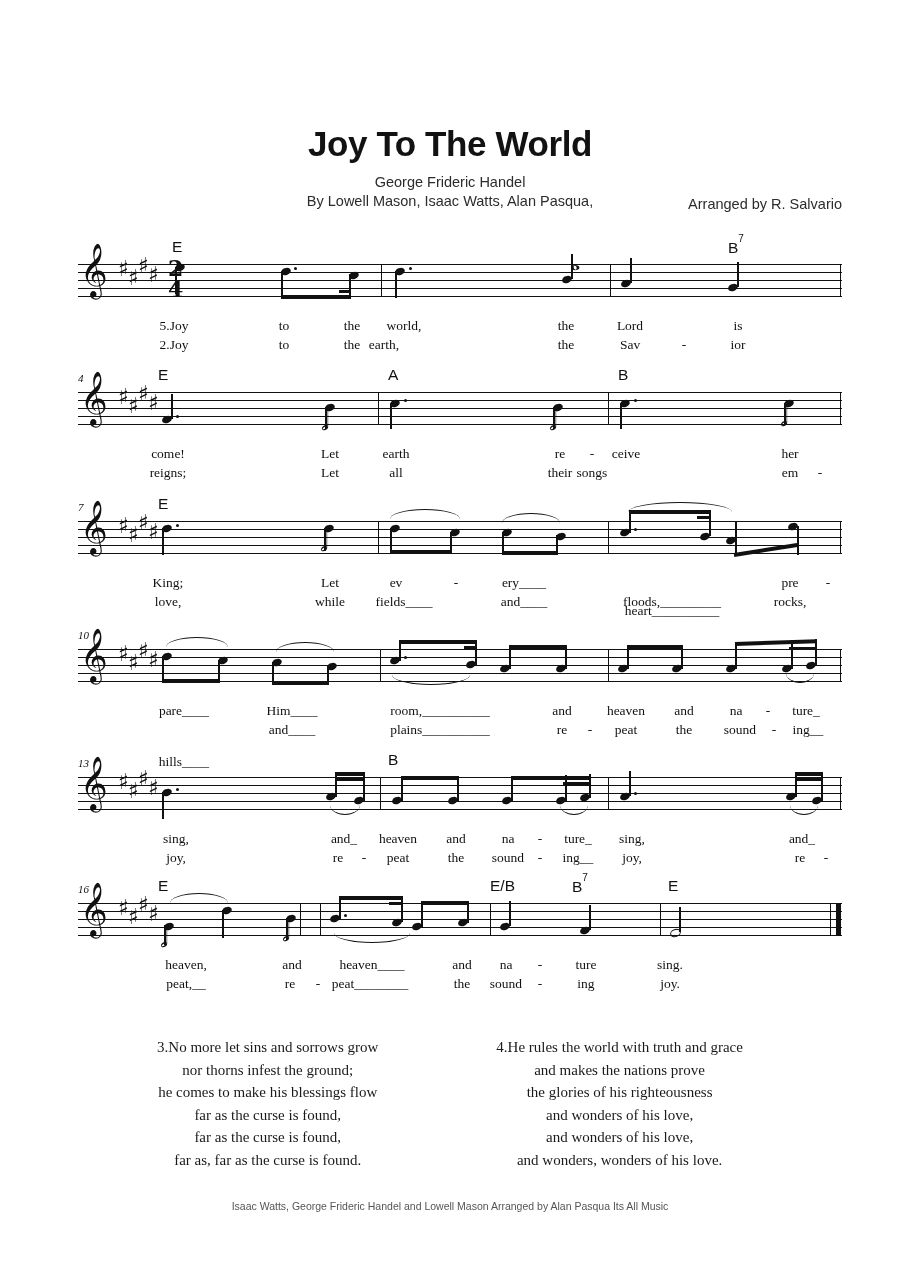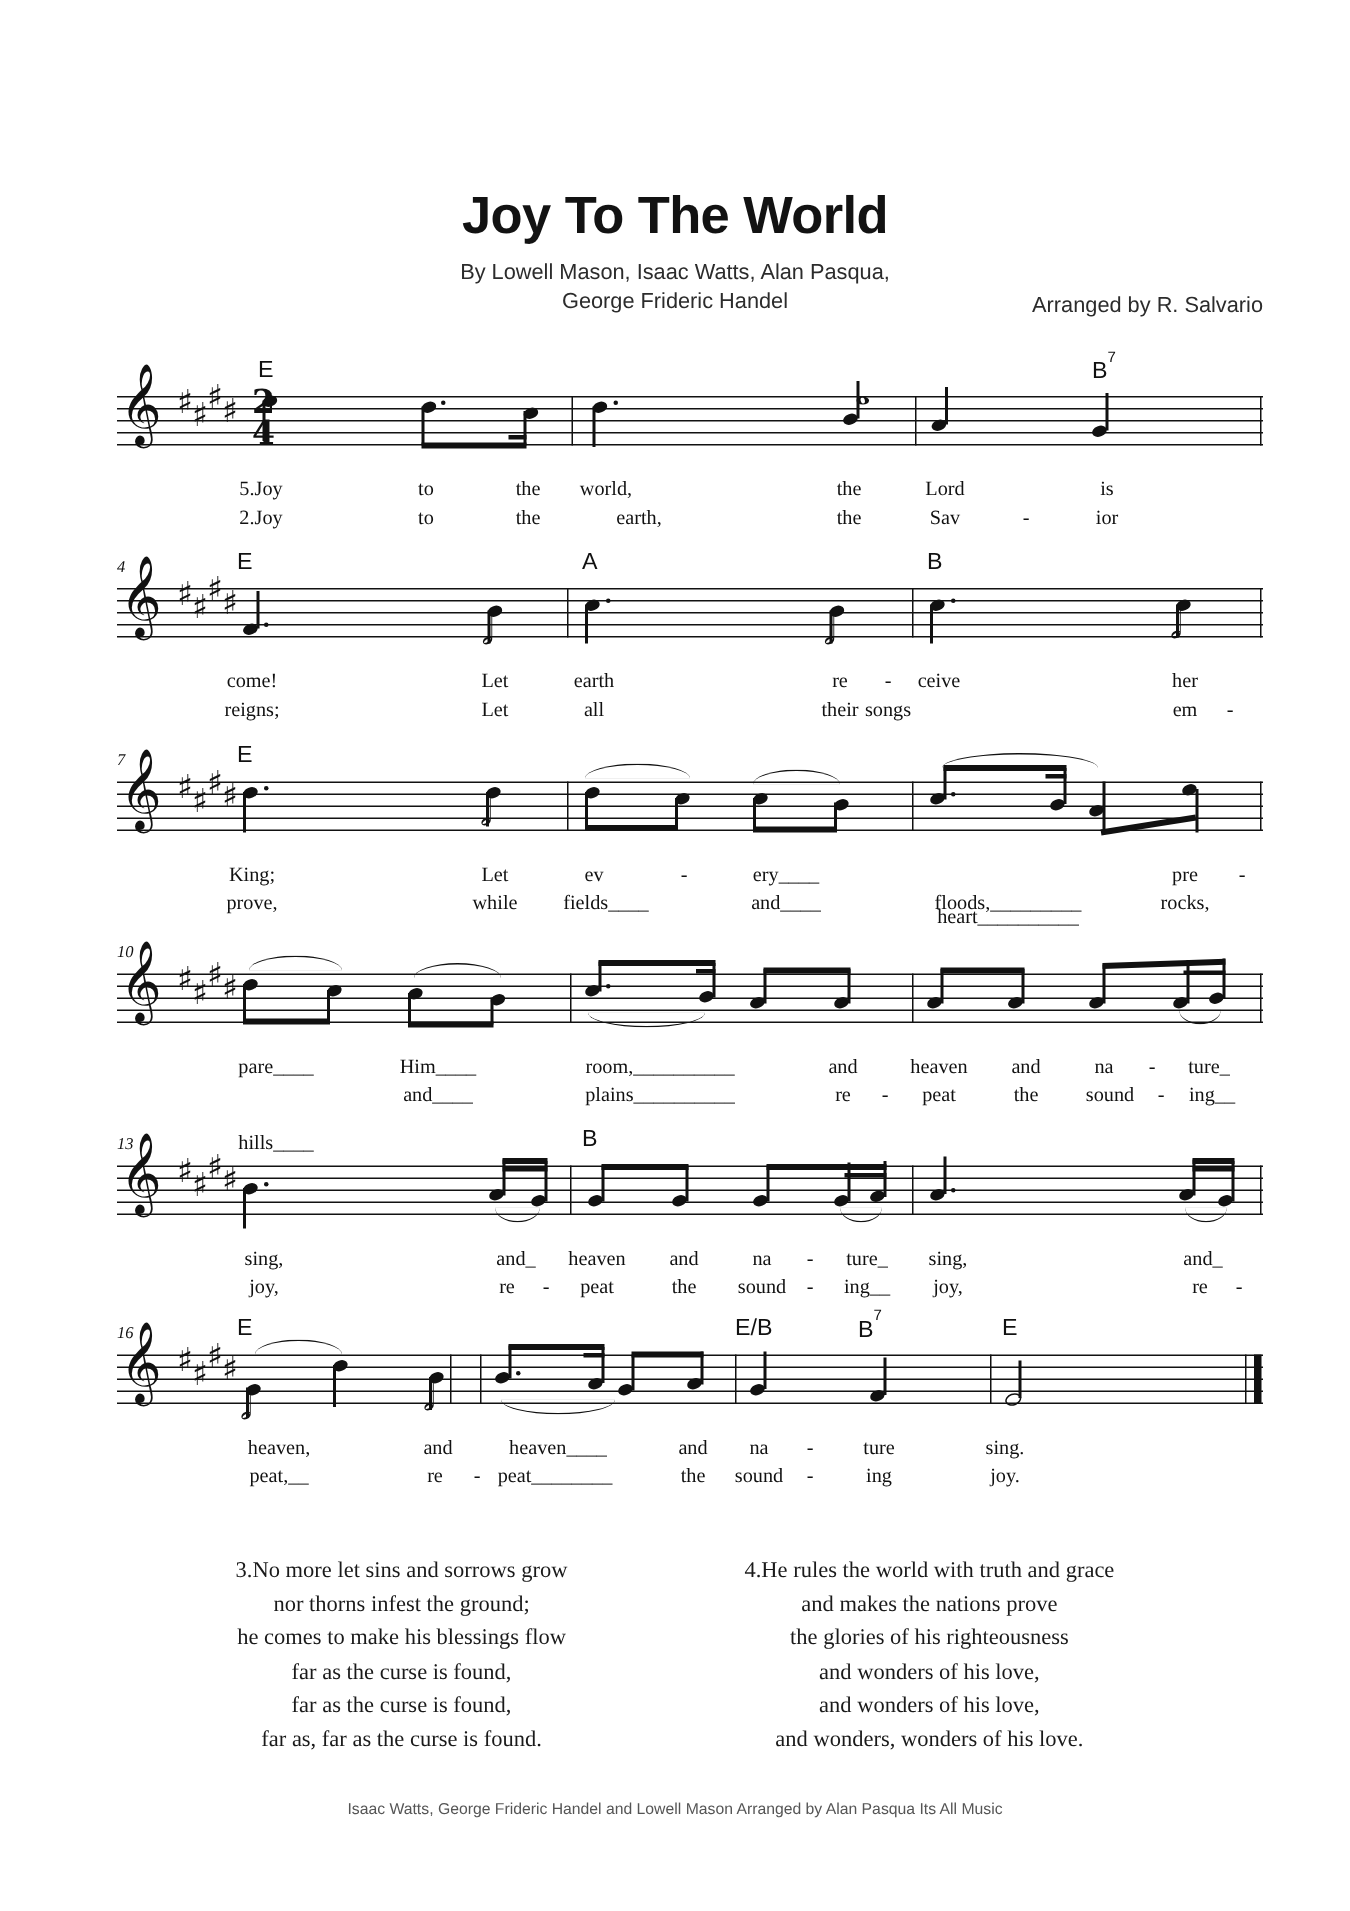--- a/index.html
+++ b/index.html
@@ -186,22 +186,22 @@
     color:#555;
     font-family:"Liberation Sans", sans-serif;
   }
 </style>
 </head>
 <body>
 
 <div class="sheet-header">
   <div class="title">Joy To The World</div>
   <div class="subtitle">
+    <div>George Frideric Handel</div>
     <div>By Lowell Mason, Isaac Watts, Alan Pasqua,</div>
-    <div>George Frideric Handel</div>
   </div>
   <div class="arranger">Arranged by R. Salvario</div>
 </div>
 
 <div class="system" id="sys1" style="top:236px;">
   <div class="chord" style="left:172px;">E</div>
   <div class="chord" style="left:728px;">B<sup>7</sup></div>
 
   <div class="staff">
     <div class="ln"></div>
@@ -254,21 +254,21 @@
   <div class="lyric v1" style="left:284px;">to</div>
   <div class="lyric v1" style="left:352px;">the</div>
   <div class="lyric v1" style="left:404px;">world,</div>
   <div class="lyric v1" style="left:566px;">the</div>
   <div class="lyric v1" style="left:630px;">Lord</div>
   <div class="lyric v1" style="left:738px;">is</div>
 
   <div class="lyric v2" style="left:174px;">2.Joy</div>
   <div class="lyric v2" style="left:284px;">to</div>
   <div class="lyric v2" style="left:352px;">the</div>
-  <div class="lyric v2" style="left:426px;">earth,</div>
+  <div class="lyric v2" style="left:384px;">earth,</div>
   <div class="lyric v2" style="left:566px;">the</div>
   <div class="lyric v2" style="left:630px;">Sav</div>
   <div class="lyric v2" style="left:684px;">-</div>
   <div class="lyric v2" style="left:738px;">ior</div>
 </div>
 
 <div class="system" id="sys2" style="top:364px;">
   <div class="measure-num">4</div>
   <div class="chord" style="left:158px;">E</div>
   <div class="chord" style="left:388px;">A</div>
@@ -400,21 +400,21 @@
 
   <div class="lyric v1" style="left:168px;">King;</div>
   <div class="lyric v1" style="left:330px;">Let</div>
   <div class="lyric v1" style="left:396px;">ev</div>
   <div class="lyric v1" style="left:456px;">-</div>
   <div class="lyric v1" style="left:524px;">ery____</div>
   <div class="lyric v1" style="left:672px;margin-top:28px;">heart__________</div>
   <div class="lyric v1" style="left:790px;">pre</div>
   <div class="lyric v1" style="left:828px;">-</div>
 
-  <div class="lyric v2" style="left:168px;">prove,</div>
+  <div class="lyric v2" style="left:168px;">love,</div>
   <div class="lyric v2" style="left:330px;">while</div>
   <div class="lyric v2" style="left:404px;">fields____</div>
   <div class="lyric v2" style="left:524px;">and____</div>
   <div class="lyric v2" style="left:672px;">floods,_________</div>
   <div class="lyric v2" style="left:790px;">rocks,</div>
 </div>
 
 <div class="system" id="sys4" style="top:621px;">
   <div class="measure-num">10</div>
 

